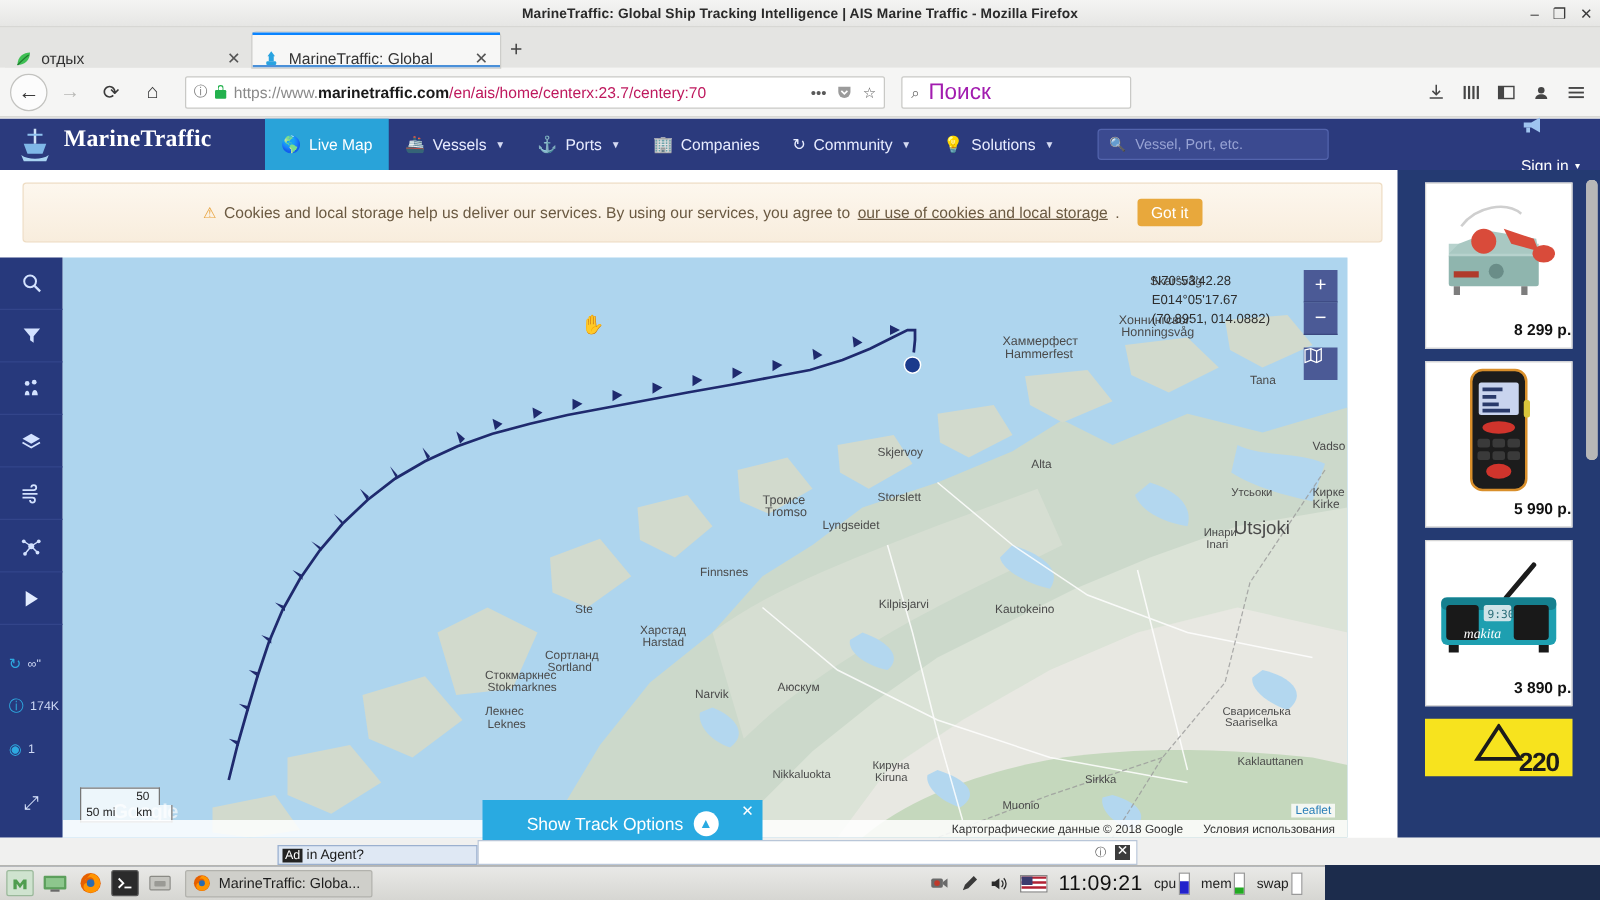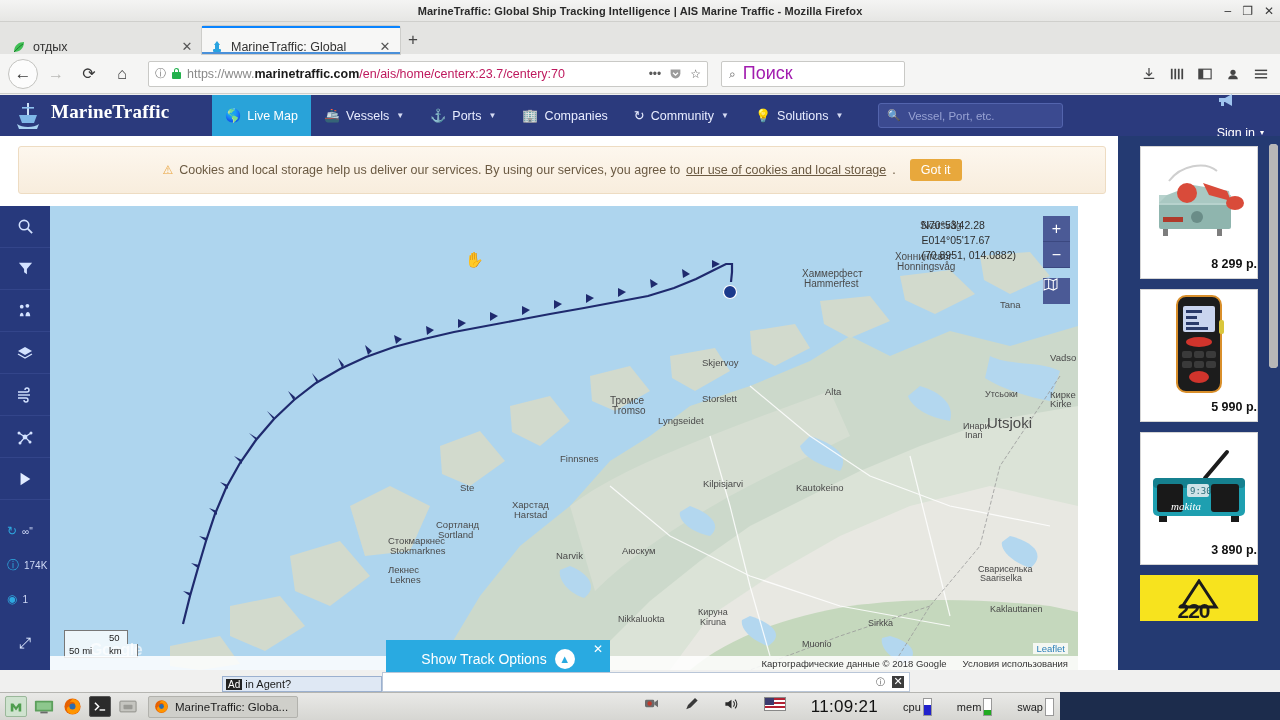--- a/index.html
+++ b/index.html
@@ -153,21 +153,21 @@
   .notif-inner .adb{background:#222;color:#fff;padding:0 2px;font-size:10px;}
   .notif2 { position:absolute; left:382px; top:672px; width:528px; height:20px; background:#fff; border:1px solid #b9c6d8; z-index:19; display:flex; align-items:center; justify-content:flex-end; gap:7px; padding-right:5px; }
   .notif2 .i { font-size:9px; color:#555; }
   .notif2 .x { font-size:11px; color:#fff; background:#3c3c3c; width:12px; height:12px; text-align:center; line-height:11px; }
 
   
   .taskbar { position:absolute; left:0; bottom:0; width:1060px; height:28px; background:linear-gradient(#e9e9e7,#d6d6d2); border-top:1px solid #b5b5b1; display:flex; align-items:center; z-index:30; }
   .tb-launch { display:flex; align-items:center; gap:6px; padding-left:5px; }
   .launch-ico { width:22px; height:21px; border-radius:2px; display:flex; align-items:center; justify-content:center; font-size:12px; }
   .task-item { margin-left:9px; height:22px; background:#cfcfca; border:1px solid #b2b2ad; border-radius:2px; display:flex; align-items:center; gap:6px; padding:0 9px 0 5px; font-size:11.5px; color:#1d1d1d; }
-  .tray { margin-left:auto; display:flex; gap:25px; padding-right:6px; }
+  .tray { margin-left:auto; display:flex; align-items:center; gap:9px; padding-right:18px; }
   .clock { font-size:17px; color:#111; letter-spacing:.3px; font-family:"Liberation Sans", sans-serif; }
   .meter { display:flex; align-items:center; gap:2px; font-size:11px; color:#222; }
   .meter .bar { width:9px; height:18px; background:#fff; border:1px solid #999; position:relative; }
   .meter .bar i { position:absolute; left:0; bottom:0; width:100%; display:block; }
   .flag { width:22px; height:14px; position:relative; overflow:hidden; border:1px solid #888; }
 </style>
 </head>
 <body>
 
 <div id="screen">
@@ -489,21 +489,21 @@
               <div style="position:absolute;left:0;top:0;width:1028px;height:464px;pointer-events:none;">
                 <span style="position:absolute;left:870px;top:14px;font-size:10px;color:#4a4a4a;">Skarsvåg</span>
                 <span style="position:absolute;left:845px;top:45px;font-size:10px;color:#4a4a4a;">Хоннингсвог</span>
                 <span style="position:absolute;left:847px;top:55px;font-size:10px;color:#4a4a4a;">Honningsvåg</span>
                 <span style="position:absolute;left:752px;top:62px;font-size:10px;color:#4a4a4a;">Хаммерфест</span>
                 <span style="position:absolute;left:754px;top:72px;font-size:10px;color:#4a4a4a;">Hammerfest</span>
                 <span style="position:absolute;left:950px;top:93px;font-size:9.5px;color:#4a4a4a;">Tana</span>
                 <span style="position:absolute;left:1000px;top:146px;font-size:9.5px;color:#4a4a4a;">Vadso</span>
                 <span style="position:absolute;left:1000px;top:183px;font-size:9.5px;color:#4a4a4a;">Кирке</span>
                 <span style="position:absolute;left:1000px;top:192px;font-size:9.5px;color:#4a4a4a;">Kirke</span>
-                <span style="position:absolute;left:775px;top:160px;font-size:9.5px;color:#4a4a4a;margin-top:20px;">Alta</span>
+                <span style="position:absolute;left:775px;top:160px;font-size:9.5px;color:#4a4a4a;">Alta</span>
                 <span style="position:absolute;left:652px;top:151px;font-size:9.5px;color:#4a4a4a;">Skjervoy</span>
                 <span style="position:absolute;left:560px;top:189px;font-size:10px;color:#4a4a4a;">Тромсе</span>
                 <span style="position:absolute;left:562px;top:199px;font-size:10px;color:#4a4a4a;">Tromso</span>
                 <span style="position:absolute;left:652px;top:187px;font-size:9.5px;color:#4a4a4a;">Storslett</span>
                 <span style="position:absolute;left:608px;top:209px;font-size:9.5px;color:#4a4a4a;">Lyngseidet</span>
                 <span style="position:absolute;left:510px;top:247px;font-size:9.5px;color:#4a4a4a;">Finnsnes</span>
                 <span style="position:absolute;left:935px;top:183px;font-size:9px;color:#4a4a4a;">Утсьоки</span>
                 <span style="position:absolute;left:937px;top:208px;font-size:15px;color:#4a4a4a;">Utsjoki</span>
                 <span style="position:absolute;left:915px;top:224px;font-size:9px;color:#4a4a4a;">Inari</span>
                 <span style="position:absolute;left:913px;top:215px;font-size:9px;color:#4a4a4a;">Инари</span>
@@ -633,21 +633,21 @@
                 <rect x="86" y="72" width="8" height="6" fill="#191919"></rect>
               </svg>
             </div>
             <div class="ad-price">3 890 p.</div>
           </div>
 
           <div class="ad-banner">
             <svg width="40" height="30" viewBox="0 0 40 30" style="position:absolute;left:39px;top:4px">
               <path d="M20 2 L37 28 L3 28 Z" stroke="#1b1b1b" stroke-width="3" fill="none"></path>
             </svg>
-            <span class="t220" style="position:absolute;bottom:-2px;left:0;right:11px;text-align:center">220</span>
+            <span class="t220" style="position:absolute;bottom:-2px;left:0;right:11px;text-align:right">220</span>
           </div>
 
           <div class="ads-scroll">
               <i></i>
             </div>
         </div>
 
       </div>
     </div>
   </div>

